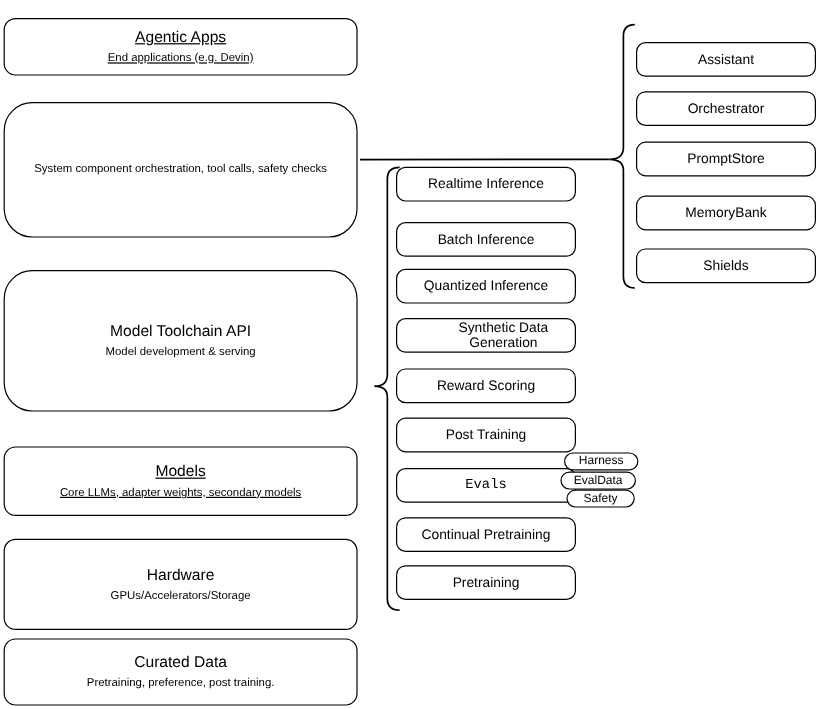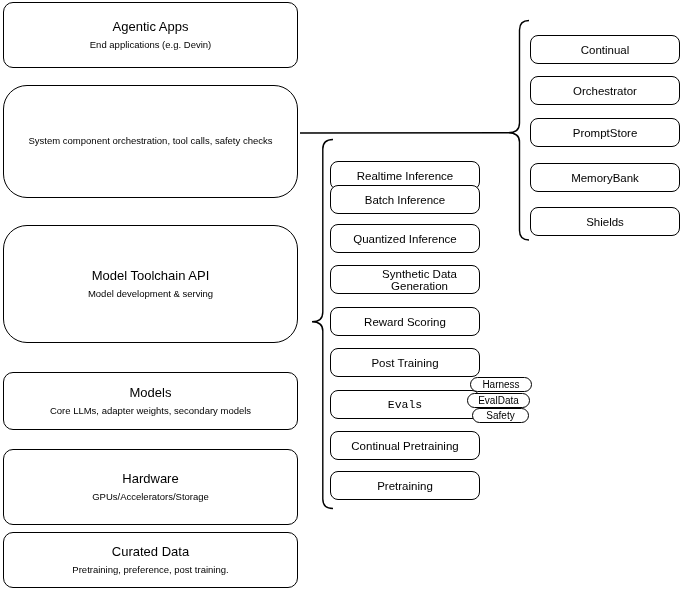--- a/index.html
+++ b/index.html
@@ -28,45 +28,45 @@
     flex-direction: column;
     align-items: center;
     justify-content: center;
     gap: 5px;
     text-align: center;
   }
   .layer-title { font-size: 13px; line-height: 1.15; }
   .layer-subtitle { font-size: 9.5px; line-height: 1.15; }
   .r10 { border-radius: 10px; }
   .r24 { border-radius: 24px; }
-  .box-apps      { top: 2px;   height: 66px; }
+  .box-apps      { top: 15px;   height: 48px; text-decoration: underline; }
   .box-sysapi    { top: 85px;  height: 113px; }
   .box-toolapi   { top: 225px; height: 118px; }
-  .box-models    { top: 372px; height: 58px; }
+  .box-models    { top: 372px; height: 58px; text-decoration: underline; }
   .box-hardware  { top: 449px; height: 76px; }
   .box-data      { top: 532px; height: 56px; }
 
   
   .node {
     position: absolute;
     width: 150px;
     height: 29px;
     border: 1.4px solid #000;
     border-radius: 8px;
     background: #fff;
     box-sizing: border-box;
     display: flex;
     align-items: center;
     justify-content: center;
     font-size: 11.5px;
     text-align: center;
   }
   .mid   { left: 330px; }
   .right { left: 530px; }
-  .m0 { top: 161px; } .m1 { top: 185px; } .m2 { top: 224px; }
+  .m0 { top: 139px; } .m1 { top: 185px; } .m2 { top: 224px; }
   .m3 { top: 265px; padding-left: 29px; } .m4 { top: 307px; } .m5 { top: 348px; }
   .m6 { top: 390px; font-family: Liberation Mono, monospace; } .m7 { top: 431px; } .m8 { top: 471px; }
   .c0 { top: 35px; } .c1 { top: 76px; } .c2 { top: 118px; }
   .c3 { top: 163px; } .c4 { top: 207px; }
 
   
   .pill {
     position: absolute;
     height: 15px;
     border: 1.3px solid #000;
@@ -134,21 +134,21 @@
   <div class="node mid m4">Reward Scoring</div>
   <div class="node mid m5">Post Training</div>
   <div class="node mid m6">Evals</div>
   <div class="node mid m7">Continual Pretraining</div>
   <div class="node mid m8">Pretraining</div>
 
   <div class="pill p0">Harness</div>
   <div class="pill p1">EvalData</div>
   <div class="pill p2">Safety</div>
 
-  <div class="node right c0">Continual</div>
+  <div class="node right c0">Assistant</div>
   <div class="node right c1">Orchestrator</div>
   <div class="node right c2">PromptStore</div>
   <div class="node right c3">MemoryBank</div>
   <div class="node right c4">Shields</div>
 
   <svg class="overlay" viewBox="0 0 682 591" xmlns="http://www.w3.org/2000/svg">
 
     <line x1="300" y1="133" x2="508" y2="132.8"></line>
 
     <path d="M529,20.5 Q519.5,20.5 519.5,30 L519.5,123 Q519.5,132.8 508,132.8 Q519.5,132.8 519.5,142 L519.5,230.5 Q519.5,240 529,240"></path>

